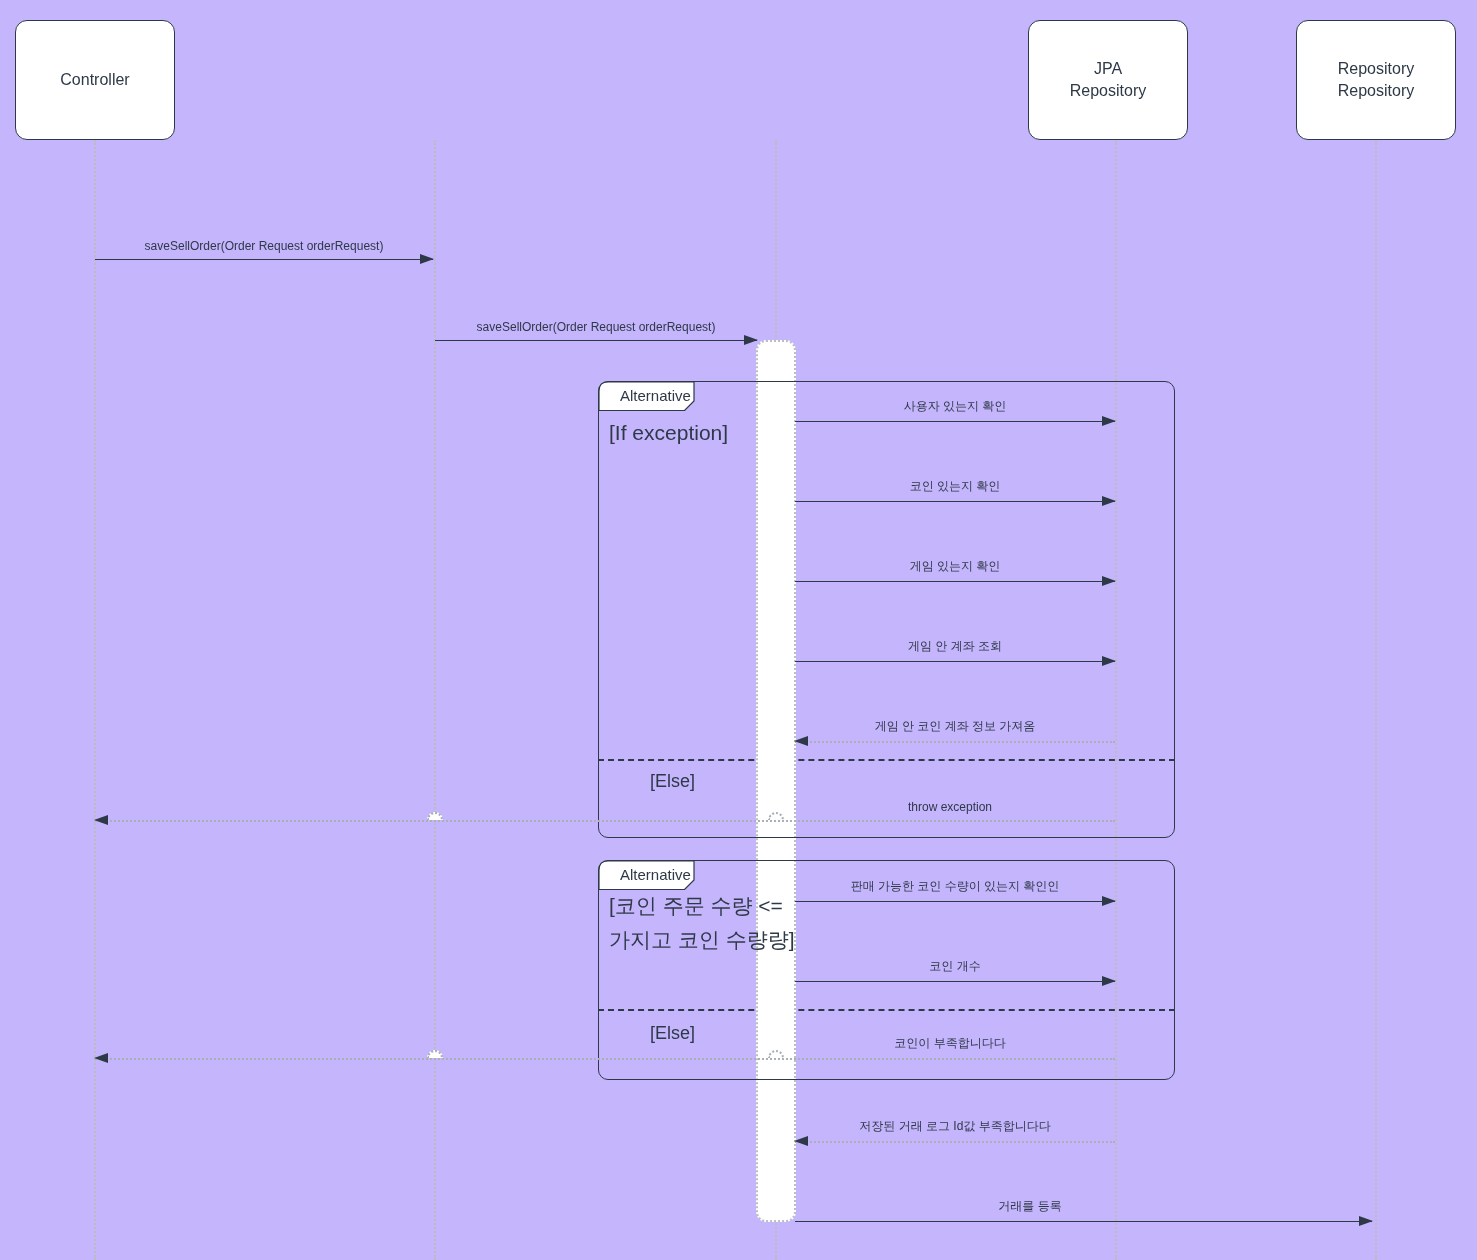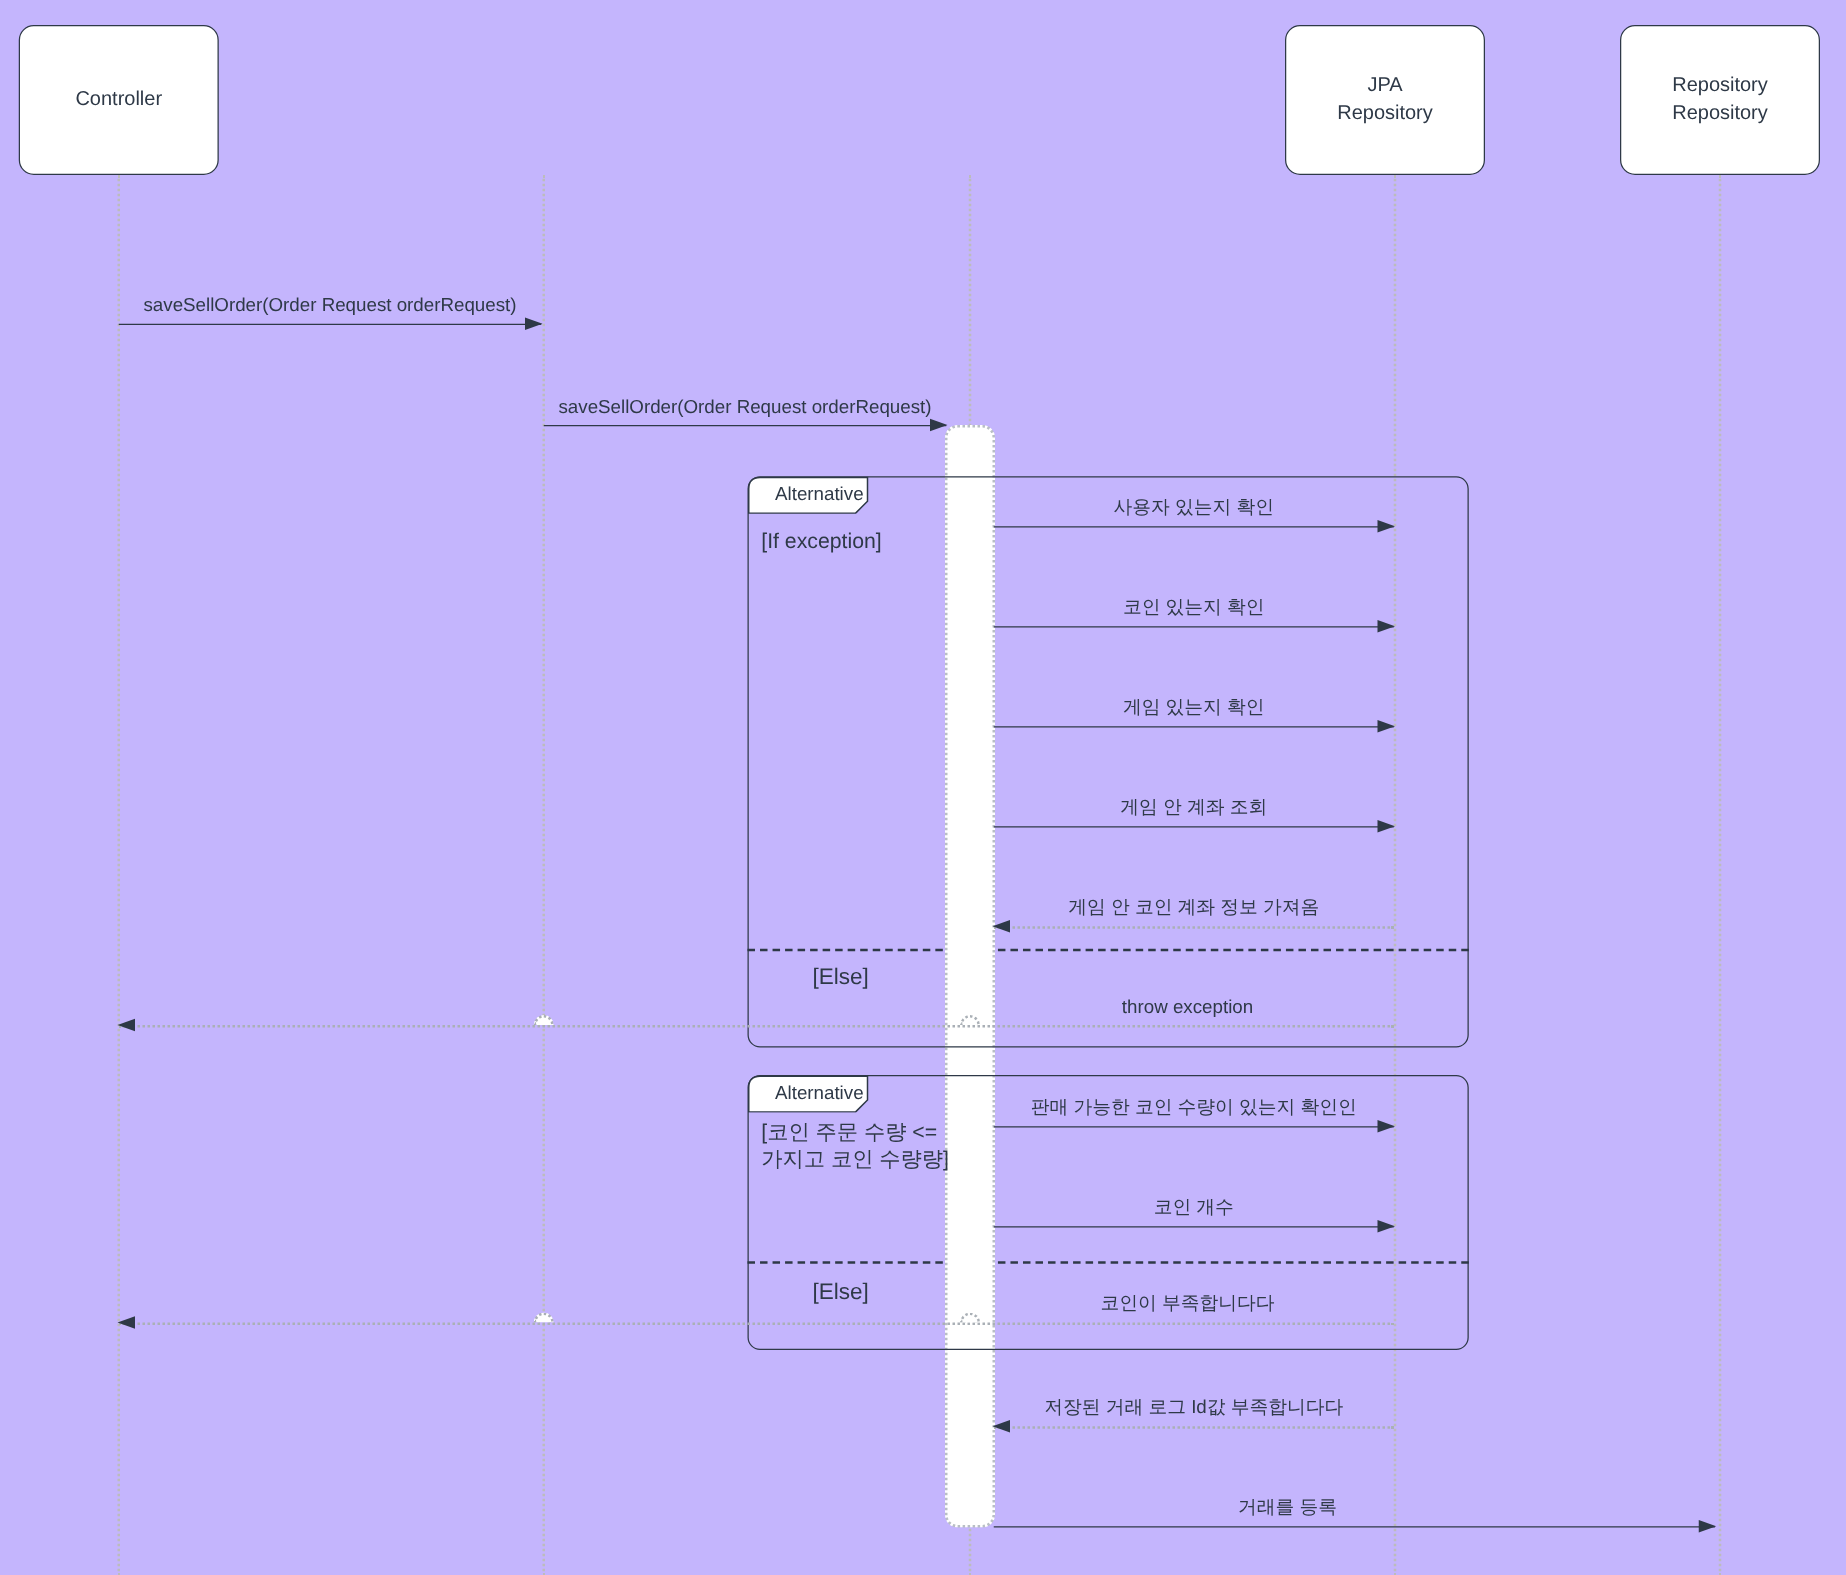--- a/index.html
+++ b/index.html
@@ -24,33 +24,33 @@
     position:absolute;left:756px;top:340px;width:40px;height:882px;box-sizing:border-box;
     background:#fff;border:2px dotted #b9bfc5;border-radius:10px;z-index:3;
   }
   
   .fragment{
     position:absolute;box-sizing:border-box;border:1px solid #2e3947;border-radius:10px;
     z-index:4;pointer-events:none;
   }
   .frag-tab{position:absolute;left:-1px;top:-1px;width:100px;height:30px;}
   .frag-tab-label{position:absolute;left:21px;top:5px;font-size:15px;color:#2e3947;white-space:nowrap;}
-  .frag-cond{position:absolute;left:10px;font-size:17px;line-height:22px;white-space:nowrap;}
+  .frag-cond{position:absolute;left:10px;font-size:21px;line-height:22px;white-space:nowrap;}
   .frag-else{position:absolute;left:10px;font-size:18px;white-space:nowrap;margin-left:41px;}
   .divider{
     position:absolute;height:0;border-top:2px dashed #2e3947;z-index:2;
   }
   
   .msg{position:absolute;height:0;z-index:6;}
   .msg .ln{position:absolute;left:0;right:0;top:0;height:0;}
   .ln.solid{border-top:1.6px solid #2e3947;}
   .ln.ret{border-top:2px dotted #aab0b6;}
   .msg .lbl{
     position:absolute;bottom:6px;left:50%;transform:translateX(-50%);
-    white-space:nowrap;font-size:15px;color:#2e3947;
+    white-space:nowrap;font-size:12px;color:#2e3947;
   }
   .head{position:absolute;width:0;height:0;top:-5px;}
   .head.right{right:-1px;border-top:5px solid transparent;border-bottom:5px solid transparent;border-left:14px solid #2e3947;}
   .head.left{left:-1px;border-top:5px solid transparent;border-bottom:5px solid transparent;border-right:14px solid #2e3947;}
   .hop{
     position:absolute;top:-8px;width:16px;height:8px;box-sizing:border-box;background:#fff;
     border:2px dotted #aab0b6;border-bottom:none;border-radius:8px 8px 0 0;
   }
 </style>
 </head>
@@ -89,21 +89,21 @@
     <span class="frag-cond" style="top:40px">[If exception]</span>
     <span class="frag-else" style="top:389px">[Else]</span>
   </div>
 
   <div class="fragment" style="left:598px;top:860px;width:577px;height:220px">
     <svg class="frag-tab" width="100" height="30" viewBox="0 0 100 30">
       <path d="M1 29.5 L1 10 Q1 1 10 1 L96 1 L96 20 L86.5 29.5 Z" fill="#ffffff" stroke="#2e3947" stroke-width="1.2"></path>
     </svg>
     <span class="frag-tab-label">Alternative</span>
     <span class="frag-cond" style="top:34px">[코인 주문 수량 &lt;=</span>
-    <span class="frag-cond" style="top:56px">가지고 코인 수량량]</span>
+    <span class="frag-cond" style="top:68px">가지고 코인 수량량]</span>
     <span class="frag-else" style="top:162px">[Else]</span>
   </div>
 
   <div class="msg" style="left:95px;top:259px;width:338px">
     <div class="lbl">saveSellOrder(Order Request orderRequest)</div>
     <div class="ln solid"></div>
     <div class="head right"></div>
   </div>
 
   <div class="msg" style="left:435px;top:340px;width:322px">

